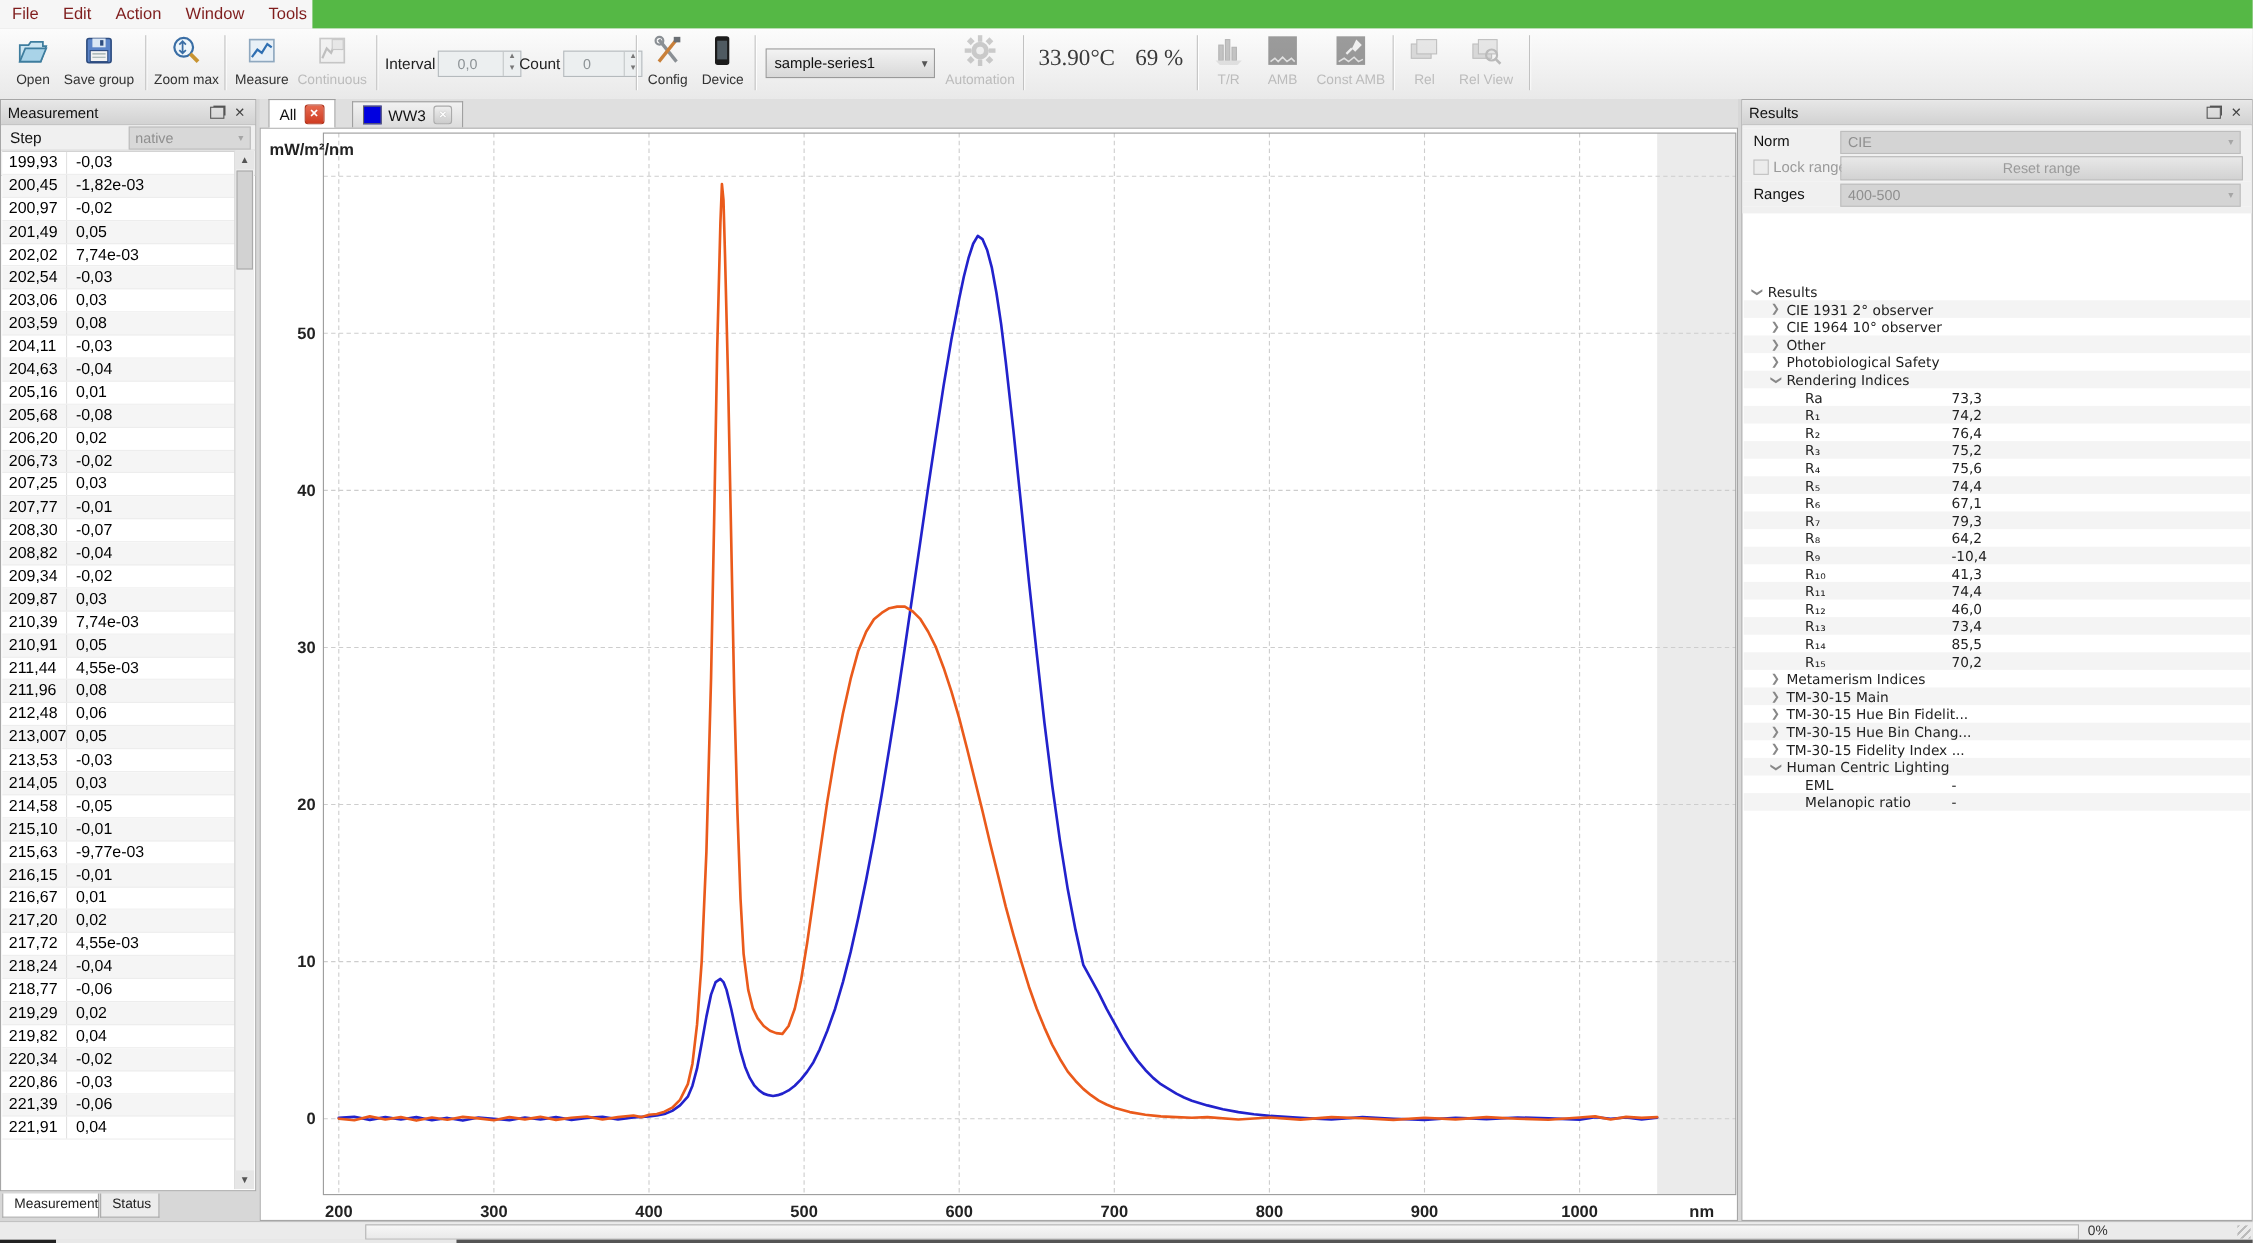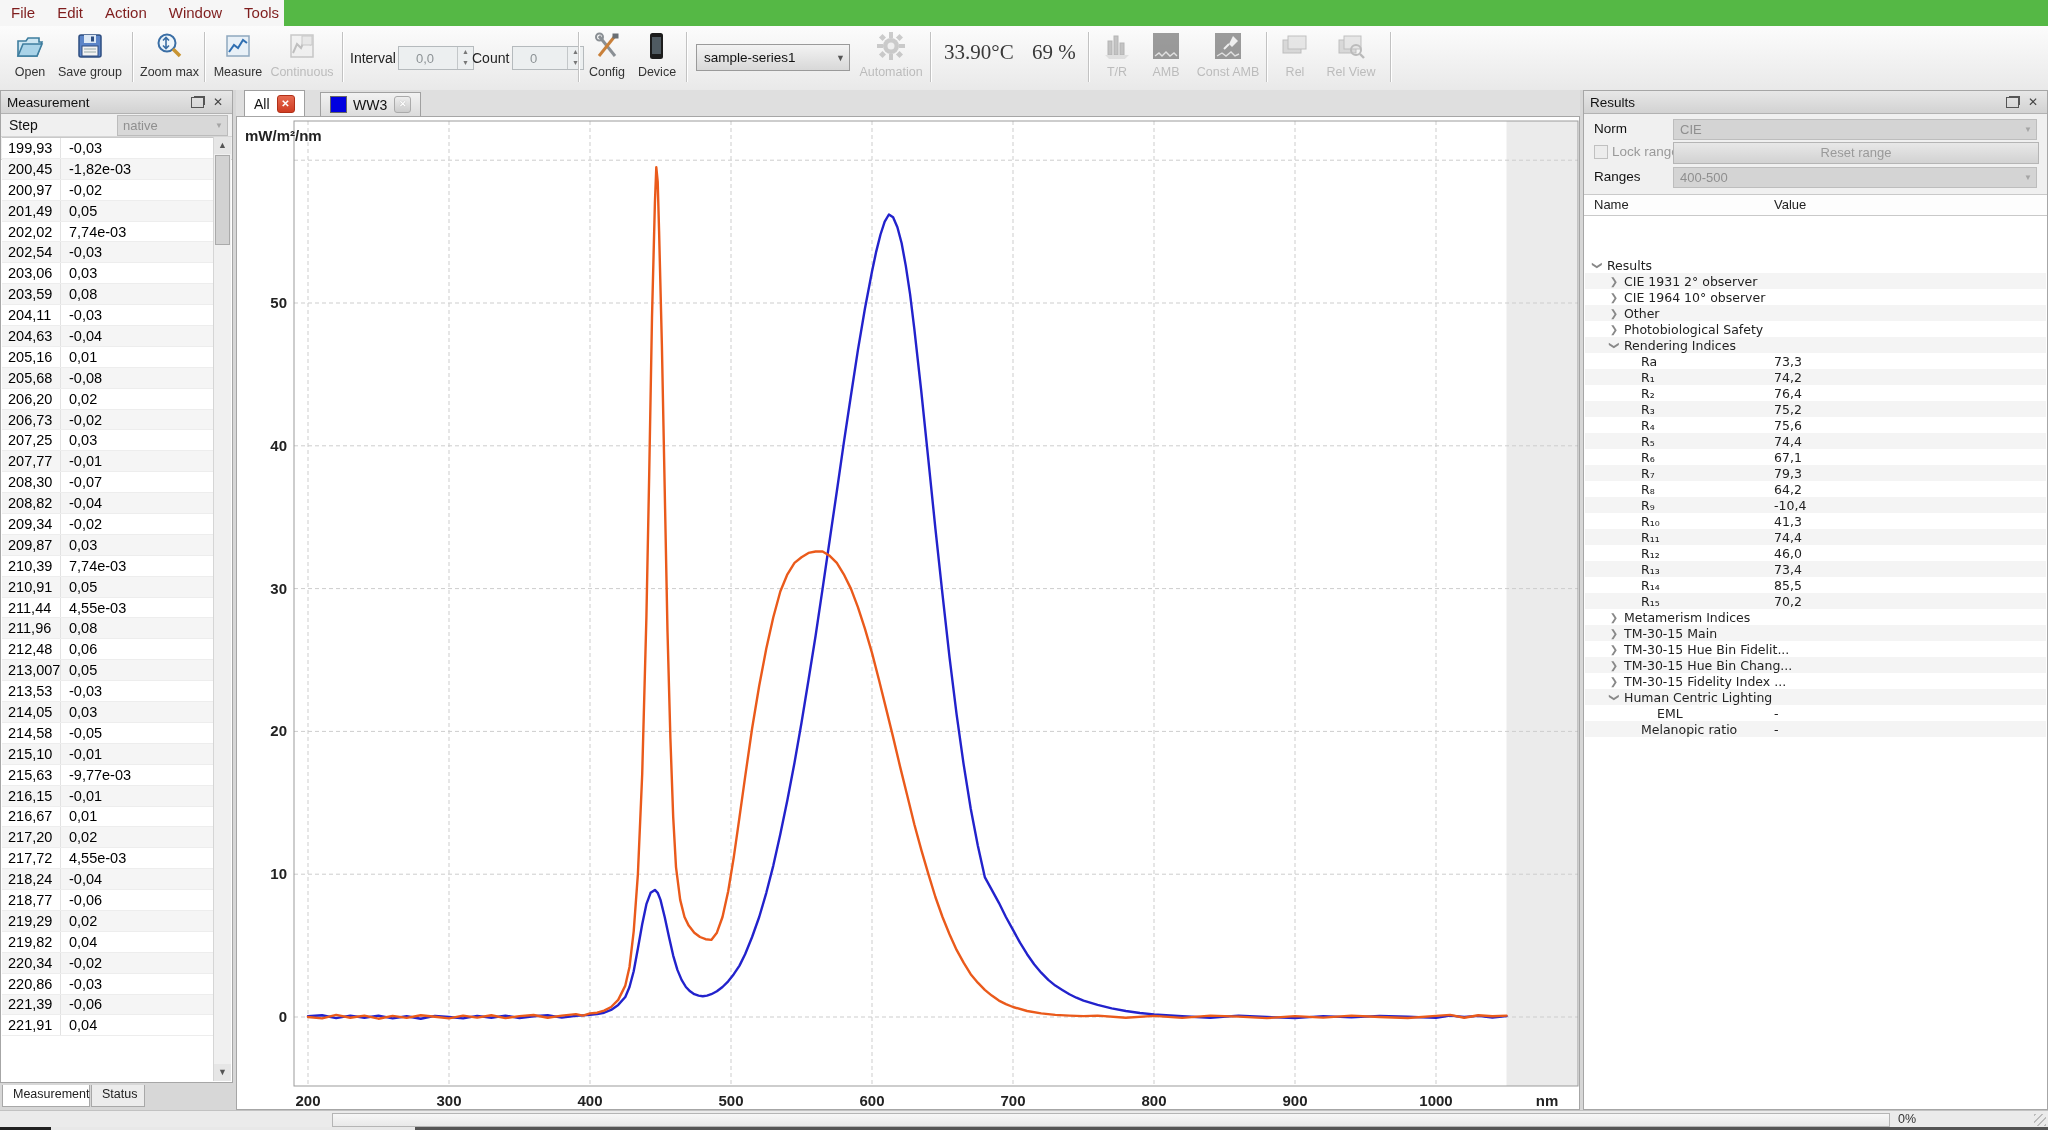--- a/index.html
+++ b/index.html
@@ -563,24 +563,20 @@
       <div class="rbutton">Reset range</div>
     </div>
     <div class="rrow">
       <div class="plabel">Ranges</div>
       <div class="rcombo">
         <div class="cval">400-500</div>
         <div style="width:16px;text-align:center;color:#a5a5a5;font-size:8px;">▼</div>
       </div>
     </div>
     <div style="height:6px;background:#f0f0f0;"></div>
-    <div id="rcolhead">
-      <span style="position:absolute;left:10px;top:2px;">Name</span>
-      <span style="position:absolute;left:190px;top:2px;">Value</span>
-    </div>
     <div id="rtree">
         <div class="trow trowwrap">
           <span class="texp" style="margin-left: 6px; display: inline-block; transform: rotate(90deg);">❯</span>
           <span class="tlabelc" style="margin-left: 4px;">Results</span>
         </div>
         <div class="trow trowwrap alt">
           <span class="texp" style="margin-left: 23px;">❯</span>
           <span class="tlabelc" style="margin-left: 4px;">CIE 1931 2° observer</span>
         </div>
         <div class="trow trowwrap">
@@ -698,21 +694,21 @@
         <div class="trow trowwrap">
           <span class="texp" style="margin-left: 23px;">❯</span>
           <span class="tlabelc" style="margin-left: 4px;">TM-30-15 Fidelity Index ...</span>
         </div>
         <div class="trow trowwrap alt">
           <span class="texp" style="margin-left: 23px; display: inline-block; transform: rotate(90deg);">❯</span>
           <span class="tlabelc" style="margin-left: 4px;">Human Centric Lighting</span>
         </div>
         <div class="trow trowwrap">
           <span class="texp" style="margin-left: 40px;"></span>
-          <span class="tlabelc" style="margin-left: 20px;">EML</span>
+          <span class="tlabelc" style="margin-left: 4px;">EML</span>
           <span class="tval">-</span>
         </div>
         <div class="trow trowwrap alt">
           <span class="texp" style="margin-left: 40px;"></span>
           <span class="tlabelc" style="margin-left: 4px;">Melanopic ratio</span>
           <span class="tval">-</span>
         </div>
       </div>
   </div>
 

